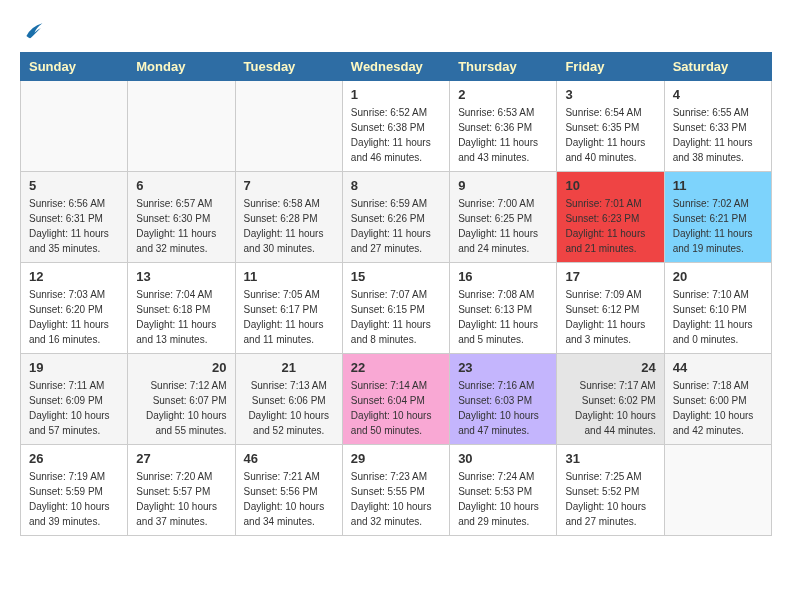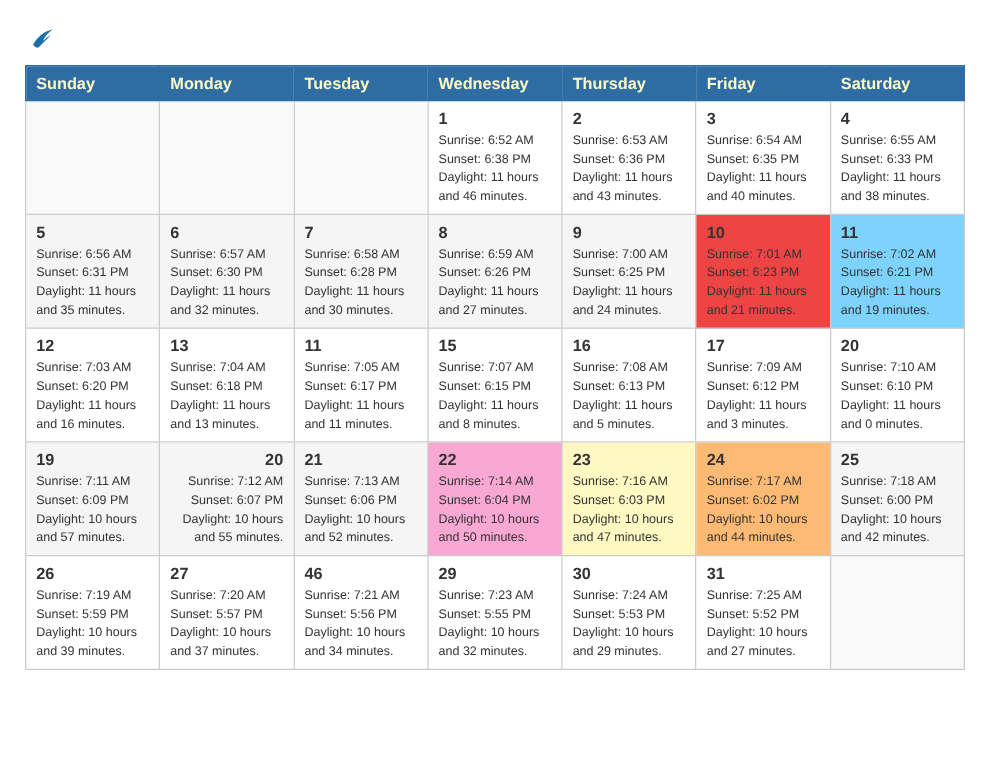--- a/index.html
+++ b/index.html
@@ -203,38 +203,38 @@
       </tr>
       <tr>
         <td style="background-color: rgb(245, 245, 245); margin-top: 44px;">
           <span class="day-num">19</span>
           <div class="day-info">Sunrise: 7:11 AM<br>Sunset: 6:09 PM<br>Daylight: 10 hours and 57 minutes.</div>
         </td>
         <td style="background-color: rgb(245, 245, 245); text-align: right;">
           <span class="day-num">20</span>
           <div class="day-info">Sunrise: 7:12 AM<br>Sunset: 6:07 PM<br>Daylight: 10 hours and 55 minutes.</div>
         </td>
-        <td style="background-color: rgb(245, 245, 245);">
+        <td style="background-color: rgb(245, 245, 245); text-align: center;">
           <span class="day-num">21</span>
           <div class="day-info">Sunrise: 7:13 AM<br>Sunset: 6:06 PM<br>Daylight: 10 hours and 52 minutes.</div>
         </td>
         <td style="background-color: #f9a8d4;">
           <span class="day-num">22</span>
           <div class="day-info">Sunrise: 7:14 AM<br>Sunset: 6:04 PM<br>Daylight: 10 hours and 50 minutes.</div>
         </td>
-        <td style="background-color: #fef9c3;">
+        <td style="background-color: #c4b5fd;">
           <span class="day-num">23</span>
           <div class="day-info">Sunrise: 7:16 AM<br>Sunset: 6:03 PM<br>Daylight: 10 hours and 47 minutes.</div>
         </td>
-        <td style="background-color: #fdba74;">
+        <td style="background-color: #e5e5e5; text-align: right;">
           <span class="day-num">24</span>
           <div class="day-info">Sunrise: 7:17 AM<br>Sunset: 6:02 PM<br>Daylight: 10 hours and 44 minutes.</div>
         </td>
         <td style="background-color: rgb(245, 245, 245);">
-          <span class="day-num">25</span>
+          <span class="day-num">44</span>
           <div class="day-info">Sunrise: 7:18 AM<br>Sunset: 6:00 PM<br>Daylight: 10 hours and 42 minutes.</div>
         </td>
       </tr>
       <tr>
         <td>
           <span class="day-num">26</span>
           <div class="day-info">Sunrise: 7:19 AM<br>Sunset: 5:59 PM<br>Daylight: 10 hours and 39 minutes.</div>
         </td>
         <td>
           <span class="day-num">27</span>

